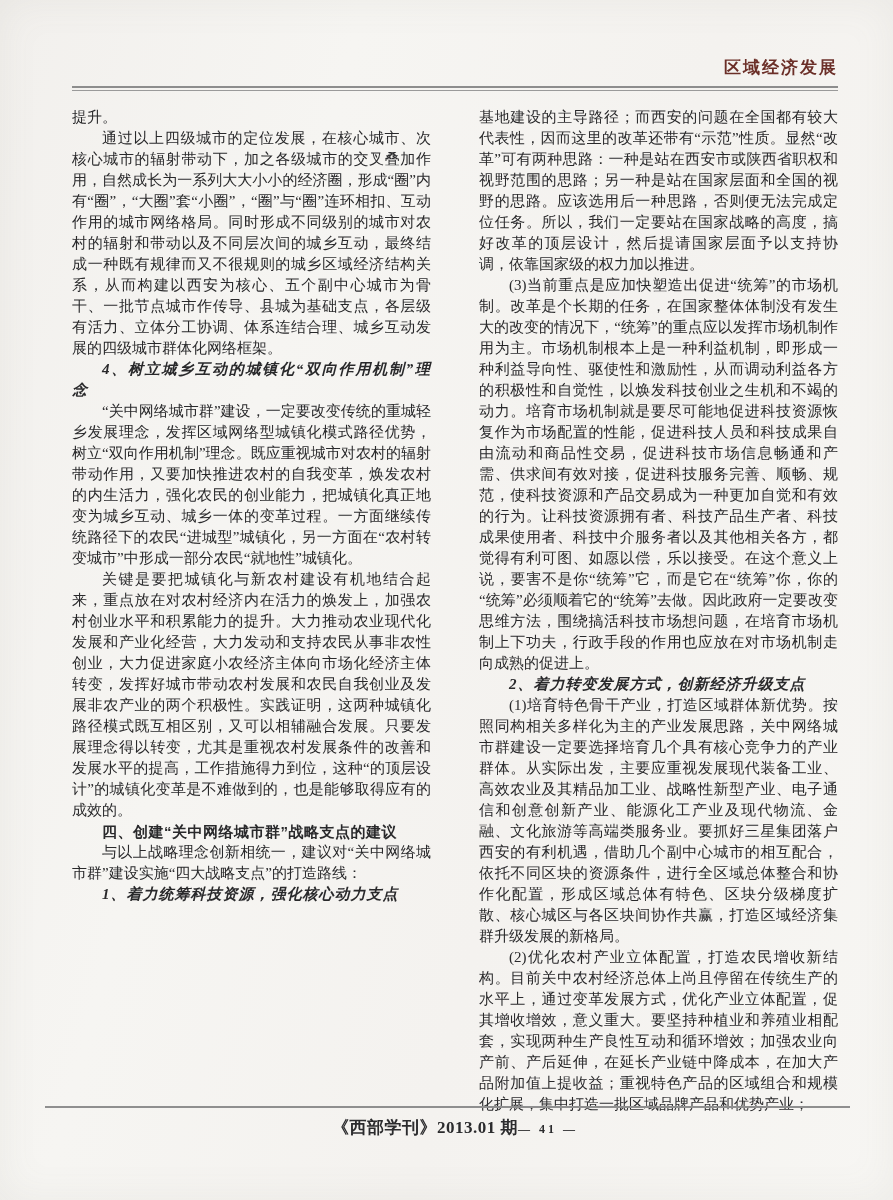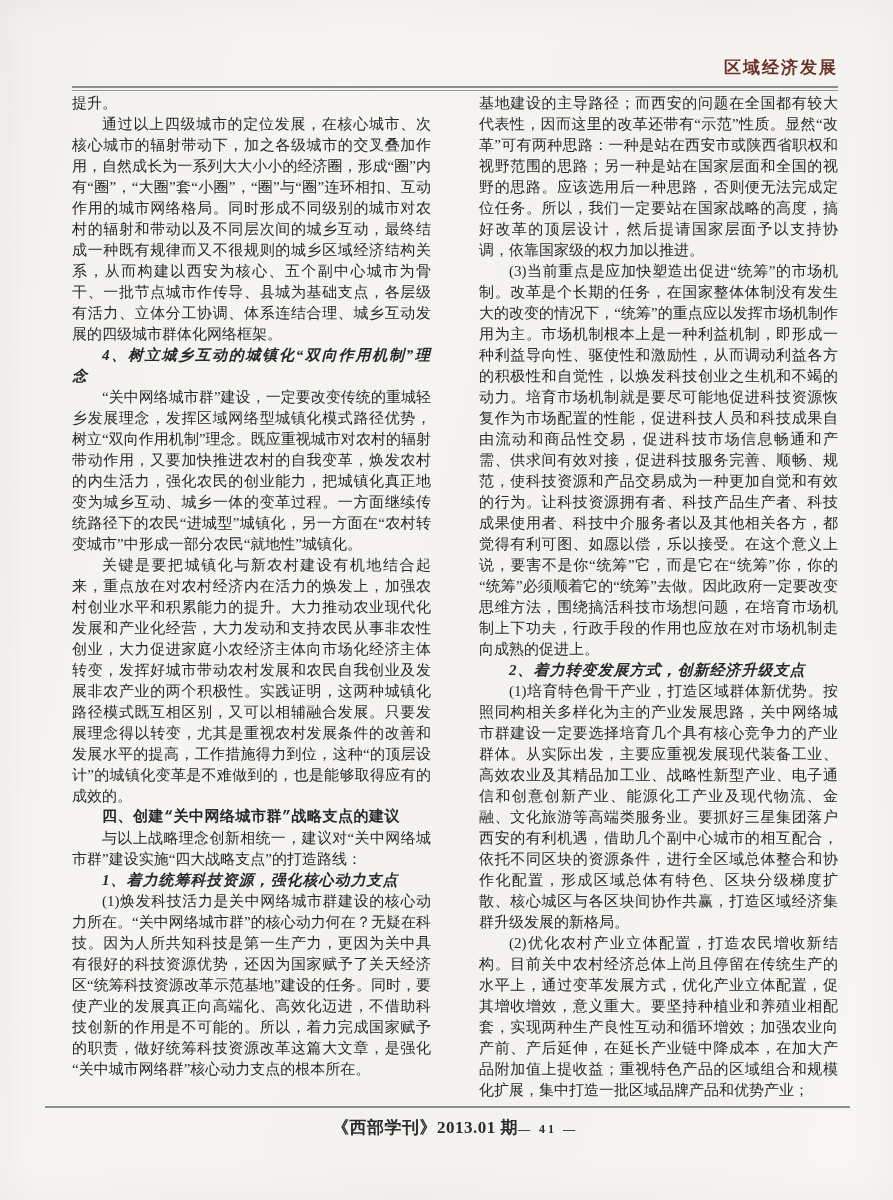--- a/index.html
+++ b/index.html
@@ -28,36 +28,36 @@
     padding-bottom:7px;
   }
   .rule-double{
     height:2px;
     border-top:2px solid #8d8d8d;
     border-bottom:1px solid #9a9a9a;
   }
   .columns{
     display:flex;
     gap:48px;
-    margin-top:2px;
+    margin-top:16px;
   }
   .col{
     width:365px;
     font-size:15px;
     line-height:21px;
     text-align:justify;
     color:#29292b;
   }
   .col p{margin:0;}
   .para{text-indent:2em;}
   .cont{text-indent:0;}
   .h-major{
     text-indent:2em;
     font-weight:bold;
-    font-family:Liberation Mono, monospace;
+    font-family:Liberation Sans, sans-serif;
     letter-spacing:0.5px;
   }
   .h-kai{
     text-indent:2em;
     font-weight:bold;
     font-style:italic;
     letter-spacing:1px;
   }
   .footer-rule{
     position:absolute;
@@ -94,21 +94,20 @@
     <div class="columns">
       <div class="col">
           <p class="cont">提升。</p>
           <p class="para">通过以上四级城市的定位发展，在核心城市、次核心城市的辐射带动下，加之各级城市的交叉叠加作用，自然成长为一系列大大小小的经济圈，形成“圈”内有“圈”，“大圈”套“小圈”，“圈”与“圈”连环相扣、互动作用的城市网络格局。同时形成不同级别的城市对农村的辐射和带动以及不同层次间的城乡互动，最终结成一种既有规律而又不很规则的城乡区域经济结构关系，从而构建以西安为核心、五个副中心城市为骨干、一批节点城市作传导、县城为基础支点，各层级有活力、立体分工协调、体系连结合理、城乡互动发展的四级城市群体化网络框架。</p>
           <p class="h-kai">4、树立城乡互动的城镇化“双向作用机制”理念</p>
           <p class="para">“关中网络城市群”建设，一定要改变传统的重城轻乡发展理念，发挥区域网络型城镇化模式路径优势，树立“双向作用机制”理念。既应重视城市对农村的辐射带动作用，又要加快推进农村的自我变革，焕发农村的内生活力，强化农民的创业能力，把城镇化真正地变为城乡互动、城乡一体的变革过程。一方面继续传统路径下的农民“进城型”城镇化，另一方面在“农村转变城市”中形成一部分农民“就地性”城镇化。</p>
           <p class="para">关键是要把城镇化与新农村建设有机地结合起来，重点放在对农村经济内在活力的焕发上，加强农村创业水平和积累能力的提升。大力推动农业现代化发展和产业化经营，大力发动和支持农民从事非农性创业，大力促进家庭小农经济主体向市场化经济主体转变，发挥好城市带动农村发展和农民自我创业及发展非农产业的两个积极性。实践证明，这两种城镇化路径模式既互相区别，又可以相辅融合发展。只要发展理念得以转变，尤其是重视农村发展条件的改善和发展水平的提高，工作措施得力到位，这种“的顶层设计”的城镇化变革是不难做到的，也是能够取得应有的成效的。</p>
           <p class="h-major">四、创建“关中网络城市群”战略支点的建议</p>
           <p class="para">与以上战略理念创新相统一，建议对“关中网络城市群”建设实施“四大战略支点”的打造路线：</p>
           <p class="h-kai">1、着力统筹科技资源，强化核心动力支点</p>
-          <p class="para">(1)焕发科技活力是关中网络城市群建设的核心动力所在。“关中网络城市群”的核心动力何在？无疑在科技。因为人所共知科技是第一生产力，更因为关中具有很好的科技资源优势，还因为国家赋予了关天经济区“统筹科技资源改革示范基地”建设的任务。同时，要使产业的发展真正向高端化、高效化迈进，不借助科技创新的作用是不可能的。所以，着力完成国家赋予的职责，做好统筹科技资源改革这篇大文章，是强化“关中城市网络群”核心动力支点的根本所在。</p>
         </div>
       <div class="col">
           <p class="cont">基地建设的主导路径；而西安的问题在全国都有较大代表性，因而这里的改革还带有“示范”性质。显然“改革”可有两种思路：一种是站在西安市或陕西省职权和视野范围的思路；另一种是站在国家层面和全国的视野的思路。应该选用后一种思路，否则便无法完成定位任务。所以，我们一定要站在国家战略的高度，搞好改革的顶层设计，然后提请国家层面予以支持协调，依靠国家级的权力加以推进。</p>
           <p class="para">(3)当前重点是应加快塑造出促进“统筹”的市场机制。改革是个长期的任务，在国家整体体制没有发生大的改变的情况下，“统筹”的重点应以发挥市场机制作用为主。市场机制根本上是一种利益机制，即形成一种利益导向性、驱使性和激励性，从而调动利益各方的积极性和自觉性，以焕发科技创业之生机和不竭的动力。培育市场机制就是要尽可能地促进科技资源恢复作为市场配置的性能，促进科技人员和科技成果自由流动和商品性交易，促进科技市场信息畅通和产需、供求间有效对接，促进科技服务完善、顺畅、规范，使科技资源和产品交易成为一种更加自觉和有效的行为。让科技资源拥有者、科技产品生产者、科技成果使用者、科技中介服务者以及其他相关各方，都觉得有利可图、如愿以偿，乐以接受。在这个意义上说，要害不是你“统筹”它，而是它在“统筹”你，你的“统筹”必须顺着它的“统筹”去做。因此政府一定要改变思维方法，围绕搞活科技市场想问题，在培育市场机制上下功夫，行政手段的作用也应放在对市场机制走向成熟的促进上。</p>
           <p class="h-kai">2、着力转变发展方式，创新经济升级支点</p>
           <p class="para">(1)培育特色骨干产业，打造区域群体新优势。按照同构相关多样化为主的产业发展思路，关中网络城市群建设一定要选择培育几个具有核心竞争力的产业群体。从实际出发，主要应重视发展现代装备工业、高效农业及其精品加工业、战略性新型产业、电子通信和创意创新产业、能源化工产业及现代物流、金融、文化旅游等高端类服务业。要抓好三星集团落户西安的有利机遇，借助几个副中心城市的相互配合，依托不同区块的资源条件，进行全区域总体整合和协作化配置，形成区域总体有特色、区块分级梯度扩散、核心城区与各区块间协作共赢，打造区域经济集群升级发展的新格局。</p>
           <p class="para">(2)优化农村产业立体配置，打造农民增收新结构。目前关中农村经济总体上尚且停留在传统生产的水平上，通过变革发展方式，优化产业立体配置，促其增收增效，意义重大。要坚持种植业和养殖业相配套，实现两种生产良性互动和循环增效；加强农业向产前、产后延伸，在延长产业链中降成本，在加大产品附加值上提收益；重视特色产品的区域组合和规模化扩展，集中打造一批区域品牌产品和优势产业；</p>
         </div>
     </div>
   </div>

